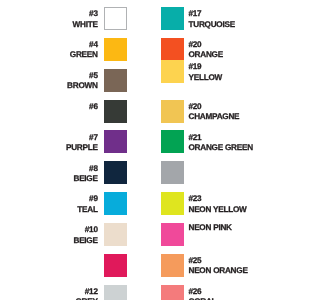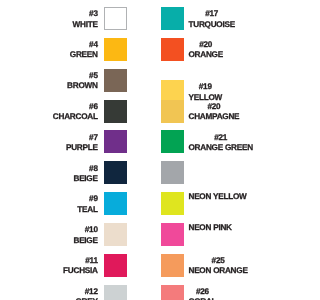--- a/index.html
+++ b/index.html
@@ -40,21 +40,21 @@
     -webkit-text-stroke: 0.28px #231f20;
   }
   .num { padding-top: 2.4px; }
 
   
   .col-left .swatch { left: 103.5px; }
   .col-left .labels { right: 52.3px; text-align: right; }
 
   
   .col-right .swatch { left: 11px; }
-  .col-right .labels { left: 38.5px; text-align: center; }
+  .col-right .labels { left: 38.5px; text-align: left; }
 
   .swatch-outlined { box-sizing: border-box; border: 0.7px solid #b0b2b4; }
 </style>
 </head>
 <body>
 
 <div id="chart">
 
   <div class="col col-left">
     <div class="row" style="top: 7px; height: 23px;">
@@ -75,21 +75,20 @@
       <div class="swatch" style="left: 103.5px; width: 23px; height: 23px; background: rgb(122, 102, 86);"></div>
       <div class="labels">
         <div class="num">#5</div>
         <div class="name">BROWN</div>
       </div>
     </div>
     <div class="row" style="top: 99.55px; height: 23px;">
       <div class="swatch" style="left: 103.5px; width: 23px; height: 23px; background: rgb(54, 58, 54);"></div>
       <div class="labels">
         <div class="num">#6</div>
-        <div class="name">CHARCOAL</div>
       </div>
     </div>
     <div class="row" style="top: 130.4px; height: 23px;">
       <div class="swatch" style="left: 103.5px; width: 23px; height: 23px; background: rgb(112, 47, 138);"></div>
       <div class="labels">
         <div class="num">#7</div>
         <div class="name">PURPLE</div>
       </div>
     </div>
     <div class="row" style="top: 161.25px; height: 23px;">
@@ -108,24 +107,20 @@
     </div>
     <div class="row" style="top: 222.95px; height: 23px;">
       <div class="swatch" style="left: 103.5px; width: 23px; height: 23px; background: rgb(236, 221, 204);"></div>
       <div class="labels">
         <div class="num">#10</div>
         <div class="name">BEIGE</div>
       </div>
     </div>
     <div class="row" style="top: 253.8px; height: 23px;">
       <div class="swatch" style="left: 103.5px; width: 23px; height: 23px; background: rgb(224, 25, 91);"></div>
-      <div class="labels">
-        <div class="num">#11</div>
-        <div class="name">FUCHSIA</div>
-      </div>
     </div>
     <div class="row" style="top: 284.65px; height: 23px;">
       <div class="swatch" style="left: 103.5px; width: 23px; height: 23px; background: rgb(205, 210, 211);"></div>
       <div class="labels">
         <div class="num">#12</div>
         <div class="name">GREY</div>
       </div>
     </div>
   </div>
 
@@ -137,21 +132,21 @@
         <div class="name">TURQUOISE</div>
       </div>
     </div>
     <div class="row" style="top: 37.85px; height: 23px;">
       <div class="swatch" style="left: 11px; width: 23px; height: 23px; background: rgb(243, 80, 33);"></div>
       <div class="labels">
         <div class="num">#20</div>
         <div class="name">ORANGE</div>
       </div>
     </div>
-    <div class="row" style="top: 80px; height: 23px;">
+    <div class="row" style="top: 60px; height: 23px;">
       <div class="swatch" style="left: 11px; width: 23px; height: 23px; background: rgb(253, 211, 79);"></div>
       <div class="labels">
         <div class="num">#19</div>
         <div class="name">YELLOW</div>
       </div>
     </div>
     <div class="row" style="top: 99.55px; height: 23px;">
       <div class="swatch" style="left: 11px; width: 23px; height: 23px; background: rgb(241, 197, 83);"></div>
       <div class="labels">
         <div class="num">#20</div>
@@ -164,20 +159,21 @@
         <div class="num">#21</div>
         <div class="name">ORANGE GREEN</div>
       </div>
     </div>
     <div class="row" style="top: 161.25px; height: 23px;">
       <div class="swatch" style="left: 11px; width: 23px; height: 23px; background: rgb(163, 166, 170);"></div>
     </div>
     <div class="row" style="top: 192.1px; height: 23px;">
       <div class="swatch" style="left: 11px; width: 23px; height: 23px; background: rgb(223, 229, 31);"></div>
       <div class="labels">
+        <div class="num">#23</div>
         <div class="name">NEON YELLOW</div>
       </div>
     </div>
     <div class="row" style="top: 222.95px; height: 23px;">
       <div class="swatch" style="left: 11px; width: 23px; height: 23px; background: rgb(240, 73, 154);"></div>
       <div class="labels">
         <div class="name">NEON PINK</div>
       </div>
     </div>
     <div class="row" style="top: 253.8px; height: 23px;">

